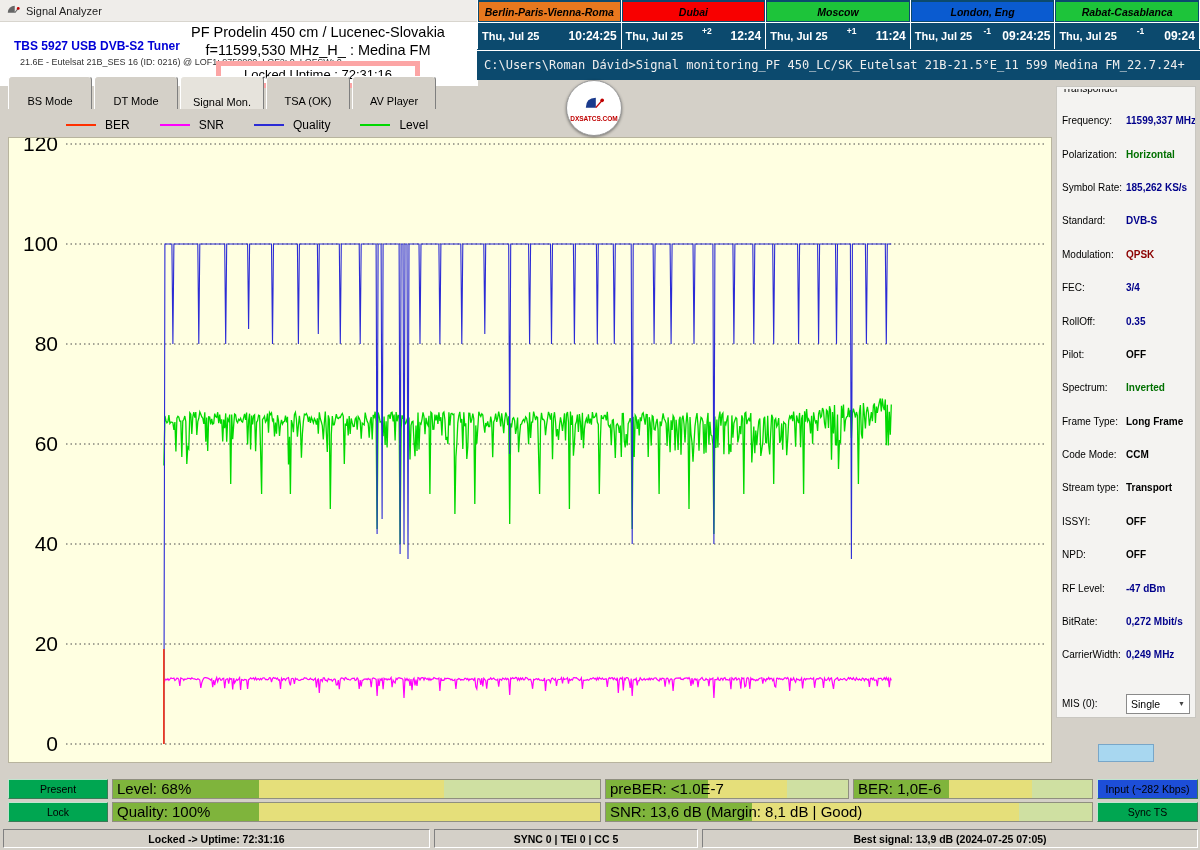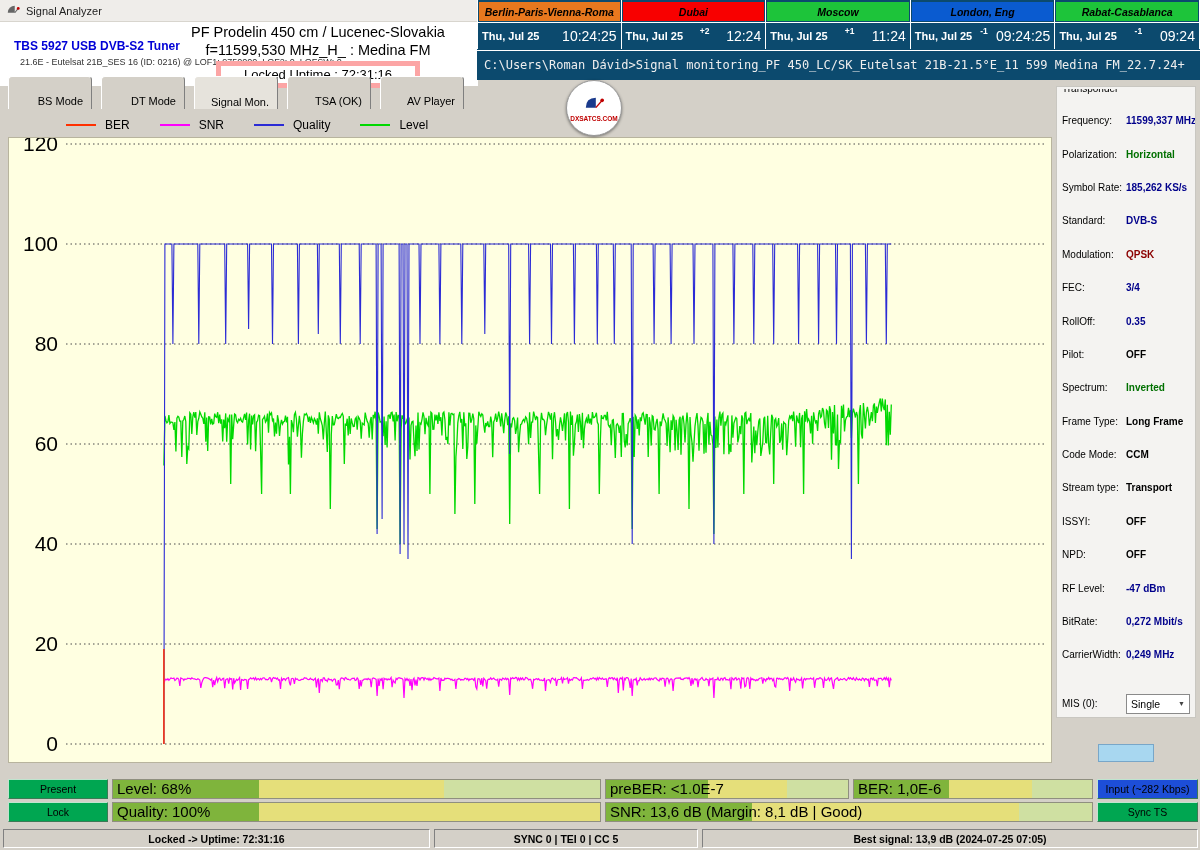--- a/index.html
+++ b/index.html
@@ -19,30 +19,30 @@
 
   
   .clock-panel{position:absolute;left:477px;top:0;width:723px;height:80px;background:#0c4a6e;z-index:4;overflow:hidden;}
   .clock-grid{display:flex;height:49px;}
   .clock-col{width:20%;display:flex;flex-direction:column;border-right:1px solid #fff;}
   .clock-col:first-child{border-left:1px solid #fff;}
   .clock-head{height:19px;margin:2px 1px 1px 1px;display:flex;align-items:center;justify-content:center;font-size:10.5px;font-weight:bold;font-style:italic;color:#000;white-space:nowrap;overflow:hidden;}
   .clock-body{flex:1;border-top:1px solid #fff;display:flex;align-items:center;justify-content:space-between;padding:0 4px;color:#fff;}
   .clock-date{font-size:11px;font-weight:bold;white-space:nowrap;}
   .clock-off{font-size:8.5px;font-weight:bold;align-self:flex-start;margin-top:3px;}
-  .clock-time{font-size:14px;font-weight:normal;white-space:nowrap;}
+  .clock-time{font-size:12px;font-weight:bold;white-space:nowrap;}
   .console-line{position:absolute;left:0;bottom:0;width:100%;height:30px;border-top:1px solid #fff;padding:7px 4px 0 7px;font-family:"DejaVu Sans Mono",monospace;font-size:12px;color:#eee;white-space:nowrap;overflow:hidden;}
 
   
   .logo{position:absolute;left:566px;top:80px;width:56px;height:56px;border-radius:50%;background:#fff;border:1px solid #999;z-index:6;display:flex;flex-direction:column;align-items:center;justify-content:center;box-shadow:0 1px 3px rgba(0,0,0,.45);}
   .logo-text{font-size:6.5px;font-weight:bold;color:#c00000;margin-top:1px;}
 
   
   .tabbar{position:absolute;left:8px;top:88px;height:21px;display:flex;align-items:flex-end;}
-  .tab{height:19px;min-width:84px;text-align:right;font-size:11px;line-height:17px;background:#d4d0c8;border:1px solid;border-color:#fff #7f7f7f #7f7f7f #fff;border-bottom:none;border-radius:4px 4px 0 0;margin-right:9px;padding:16px 8px;cursor:default;white-space:nowrap;}
+  .tab{height:19px;min-width:84px;text-align:center;font-size:11px;line-height:17px;background:#d4d0c8;border:1px solid;border-color:#fff #7f7f7f #7f7f7f #fff;border-bottom:none;border-radius:4px 4px 0 0;margin-right:2px;padding:16px 8px;cursor:default;white-space:nowrap;}
   .tab.active{height:21px;line-height:19px;background:#e6e3dc;}
 
   
   .legend{position:absolute;left:66px;top:117px;height:16px;display:flex;align-items:center;font-size:12px;}
   .legend-item{display:flex;align-items:center;gap:9px;margin-right:30px;}
   .legend-line{display:inline-block;width:30px;height:0;border-top:2px solid #000;}
 
   
   .chart-panel{position:absolute;left:8px;top:137px;width:1044px;height:626px;background:#ffffe1;border:1px solid #b8b49e;}
 

